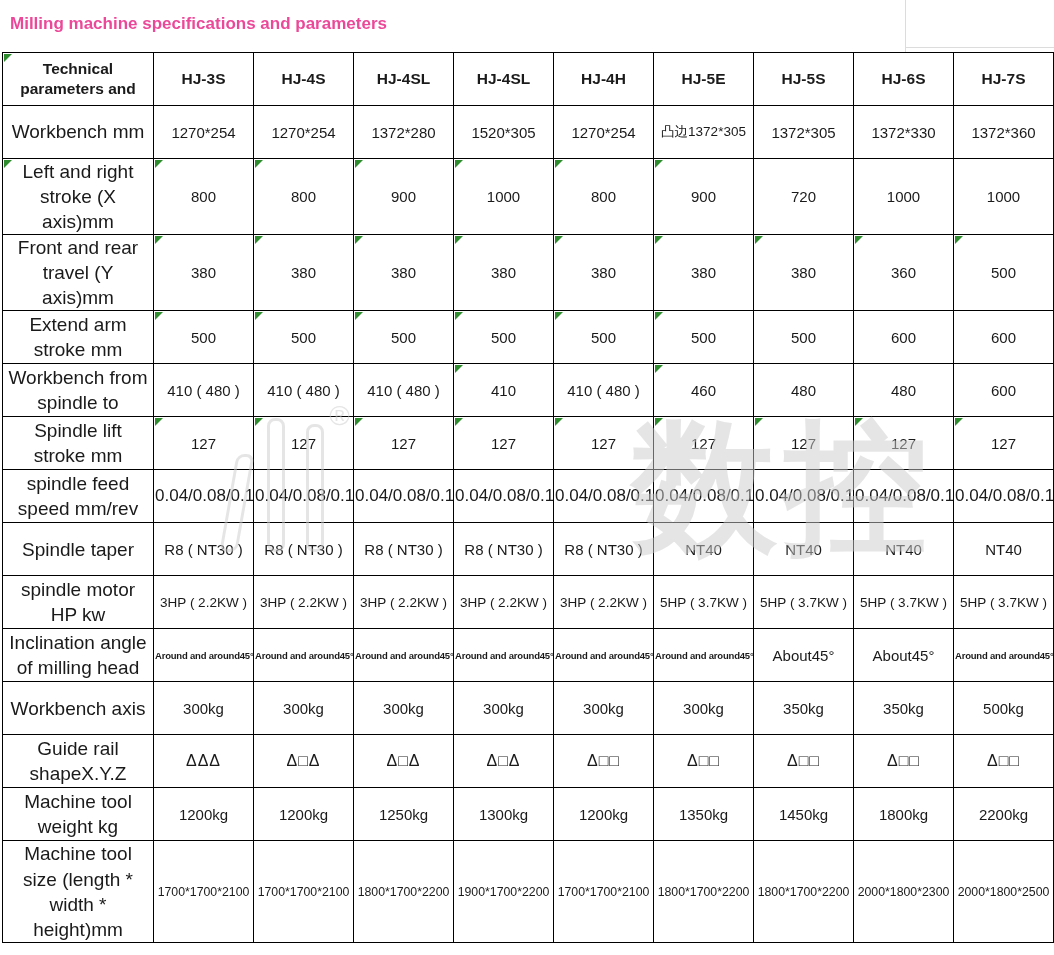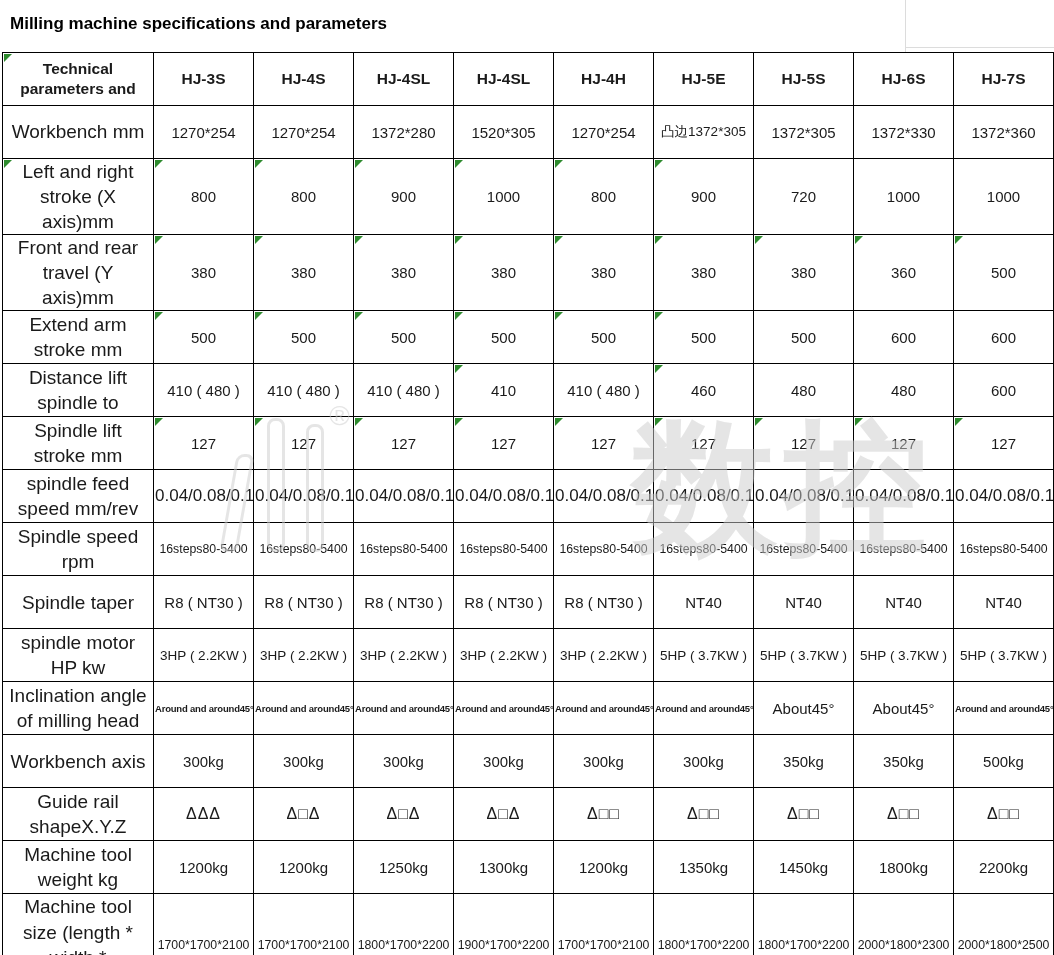--- a/index.html
+++ b/index.html
@@ -1,18 +1,18 @@
 <!DOCTYPE html>
 <html><head>
 <meta charset="utf-8">
 <style>
   html,body{margin:0;padding:0;background:#fff;}
   body{width:1054px;height:955px;position:relative;overflow:hidden;
        font-family:"Liberation Sans","DejaVu Sans",sans-serif;color:#1a1a1a;}
-  .page-title{position:absolute;left:10px;top:14px;font-size:17px;font-weight:bold;color:#000000;}
+  .page-title{position:absolute;left:10px;top:14px;font-size:17px;font-weight:bold;color:#ec4899;}
   .gridline-v{position:absolute;left:905px;top:0;width:1px;height:52px;background:#dcdcdc;}
   .gridline-h{position:absolute;left:905px;top:47px;width:149px;height:1px;background:#dcdcdc;}
   table.spec{border-collapse:collapse;table-layout:fixed;position:absolute;left:2px;top:52px;width:1051px;}
   th,td{border:1.5px solid #000;text-align:center;vertical-align:middle;position:relative;
         white-space:nowrap;padding:0 1px;height:52px;overflow:hidden;}
   th{font-weight:bold;font-size:15.5px;}
   .label-col{width:151px;white-space:normal;line-height:1.32;font-size:19px;padding:0 3px;font-weight:normal;}
   th.label-col{font-weight:bold;font-size:15.5px;margin-left:24px;}
   tr.tall th,tr.tall td{height:66px;}
   .base{font-size:15px}
@@ -112,21 +112,21 @@
         <td class="base">500<span class="tri"></span></td>
         <td class="base">500<span class="tri"></span></td>
         <td class="base">500<span class="tri"></span></td>
         <td class="base">500<span class="tri"></span></td>
         <td class="base">500<span class="tri"></span></td>
         <td class="base">500</td>
         <td class="base">600</td>
         <td class="base">600</td>
       </tr>
       <tr>
-        <td class="label-col">Distance lift spindle to</td>
+        <td class="label-col">Workbench from spindle to</td>
         <td class="base">410 ( 480 )</td>
         <td class="base">410 ( 480 )</td>
         <td class="base">410 ( 480 )</td>
         <td class="base">410<span class="tri"></span></td>
         <td class="base">410 ( 480 )</td>
         <td class="base">460<span class="tri"></span></td>
         <td class="base">480</td>
         <td class="base">480</td>
         <td class="base">600</td>
       </tr>
@@ -146,32 +146,20 @@
         <td class="label-col">spindle feed speed mm/rev</td>
         <td class="sm">0.04/0.08/0.15</td>
         <td class="sm">0.04/0.08/0.15</td>
         <td class="sm">0.04/0.08/0.15</td>
         <td class="sm">0.04/0.08/0.15</td>
         <td class="sm">0.04/0.08/0.15</td>
         <td class="sm">0.04/0.08/0.15</td>
         <td class="sm">0.04/0.08/0.15</td>
         <td class="sm">0.04/0.08/0.15</td>
         <td class="sm">0.04/0.08/0.15</td>
-      </tr>
-      <tr>
-        <td class="label-col">Spindle speed rpm</td>
-        <td class="xs">16steps80-5400</td>
-        <td class="xs">16steps80-5400</td>
-        <td class="xs">16steps80-5400</td>
-        <td class="xs">16steps80-5400</td>
-        <td class="xs">16steps80-5400</td>
-        <td class="xs">16steps80-5400</td>
-        <td class="xs">16steps80-5400</td>
-        <td class="xs">16steps80-5400</td>
-        <td class="xs">16steps80-5400</td>
       </tr>
       <tr>
         <td class="label-col">Spindle taper</td>
         <td class="base">R8 ( NT30 )</td>
         <td class="base">R8 ( NT30 )</td>
         <td class="base">R8 ( NT30 )</td>
         <td class="base">R8 ( NT30 )</td>
         <td class="base">R8 ( NT30 )</td>
         <td class="base">NT40</td>
         <td class="base">NT40</td>

